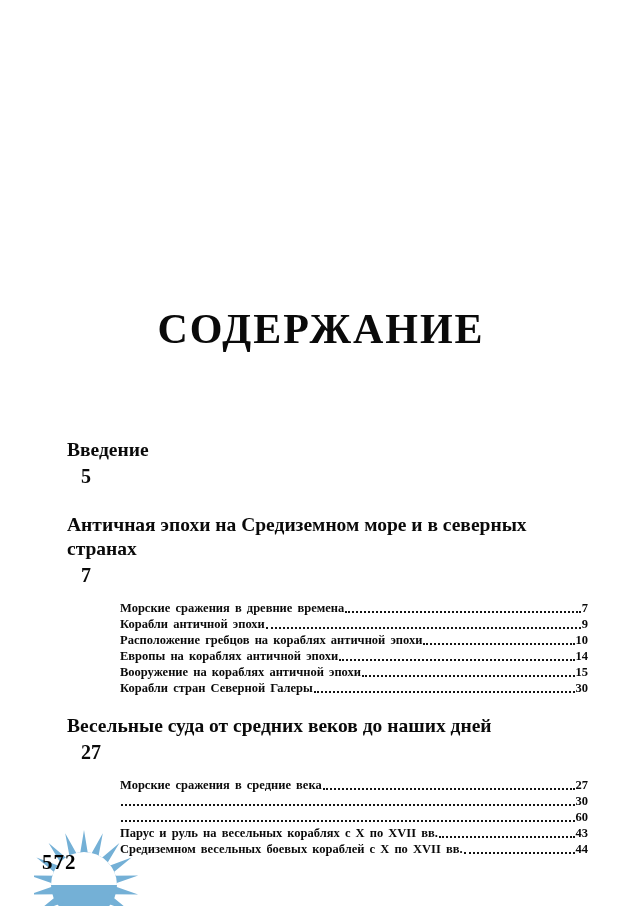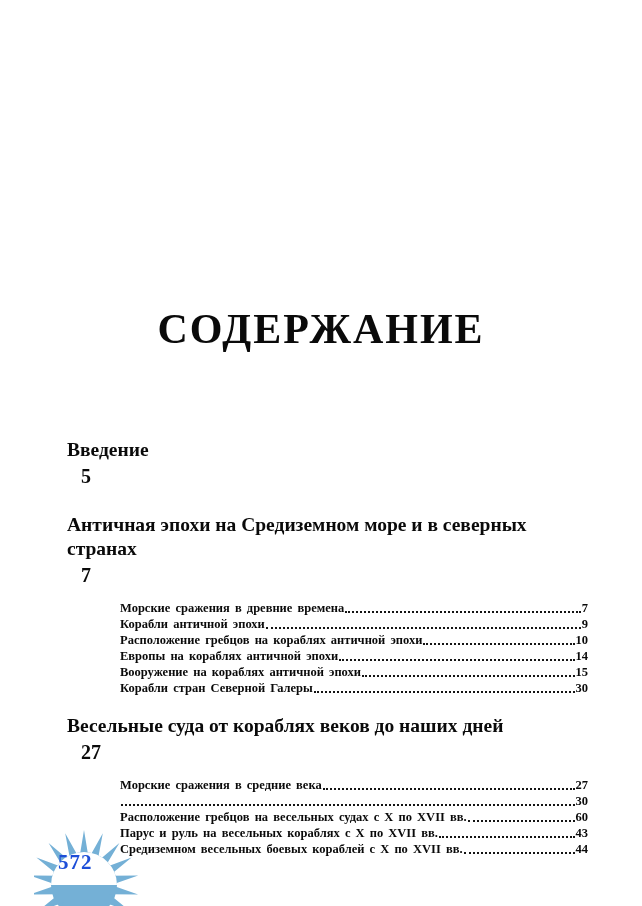--- a/index.html
+++ b/index.html
@@ -68,24 +68,24 @@
     background-clip:text;
   }
   @supports not (-webkit-background-clip: text){
     .wm-text{color:#6aabd4;background:none;}
   }
   .sun{
     position:absolute;left:-6px;top:813px;
     width:112px;height:112px;
   }
   .sun-num{
-    position:absolute;left:24px;top:834px;
+    position:absolute;left:8px;top:834px;
     font-size:21px;font-weight:bold;
     letter-spacing:1px;
-    color:#1d4ed8;
+    color:#000000;
   }
 </style>
 </head>
 <body>
 
 <div class="page">
 
   <h1 class="main-title">СОДЕРЖАНИЕ</h1>
 
   <div class="content">
@@ -126,34 +126,33 @@
         </div>
         <div class="toc-row">
           <span class="entry-title">Корабли стран Северной Галеры</span>
           <span class="leader"></span>
           <span class="entry-page">30</span>
         </div>
       </div>
     </div>
 
     <div class="sec-block" style="margin-top:18px;">
-      <div class="sec-title">Весельные суда от кораблях веков до наших дней</div>
+      <div class="sec-title">Весельные суда от средних веков до наших дней</div>
       <div class="sec-page">27</div>
       <div class="toc-list">
         <div class="toc-row">
           <span class="entry-title">Морские сражения в средние века</span>
           <span class="leader"></span>
           <span class="entry-page">27</span>
         </div>
         <div class="toc-row">
           <span class="leader"></span>
           <span class="entry-page">30</span>
         </div>
         <div class="toc-row">
-          <span class="entry-title">Расположение гребцов на весельных судах с X по XVII вв.</span>
           <span class="leader"></span>
           <span class="entry-page">60</span>
         </div>
         <div class="toc-row">
           <span class="entry-title">Парус и руль на весельных кораблях с X по XVII вв.</span>
           <span class="leader"></span>
           <span class="entry-page">43</span>
         </div>
         <div class="toc-row">
           <span class="entry-title">Средиземном весельных боевых кораблей с X по XVII вв.</span>

